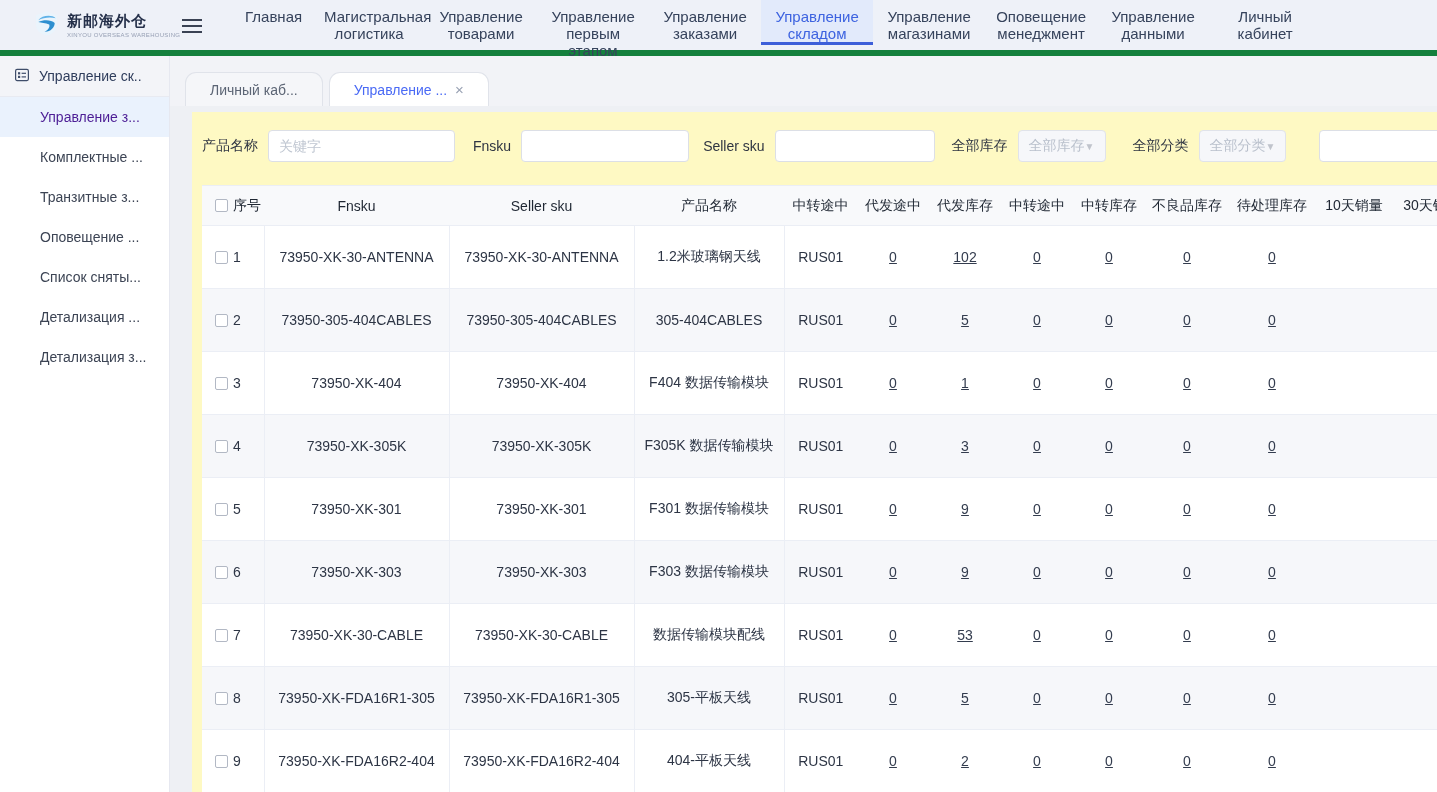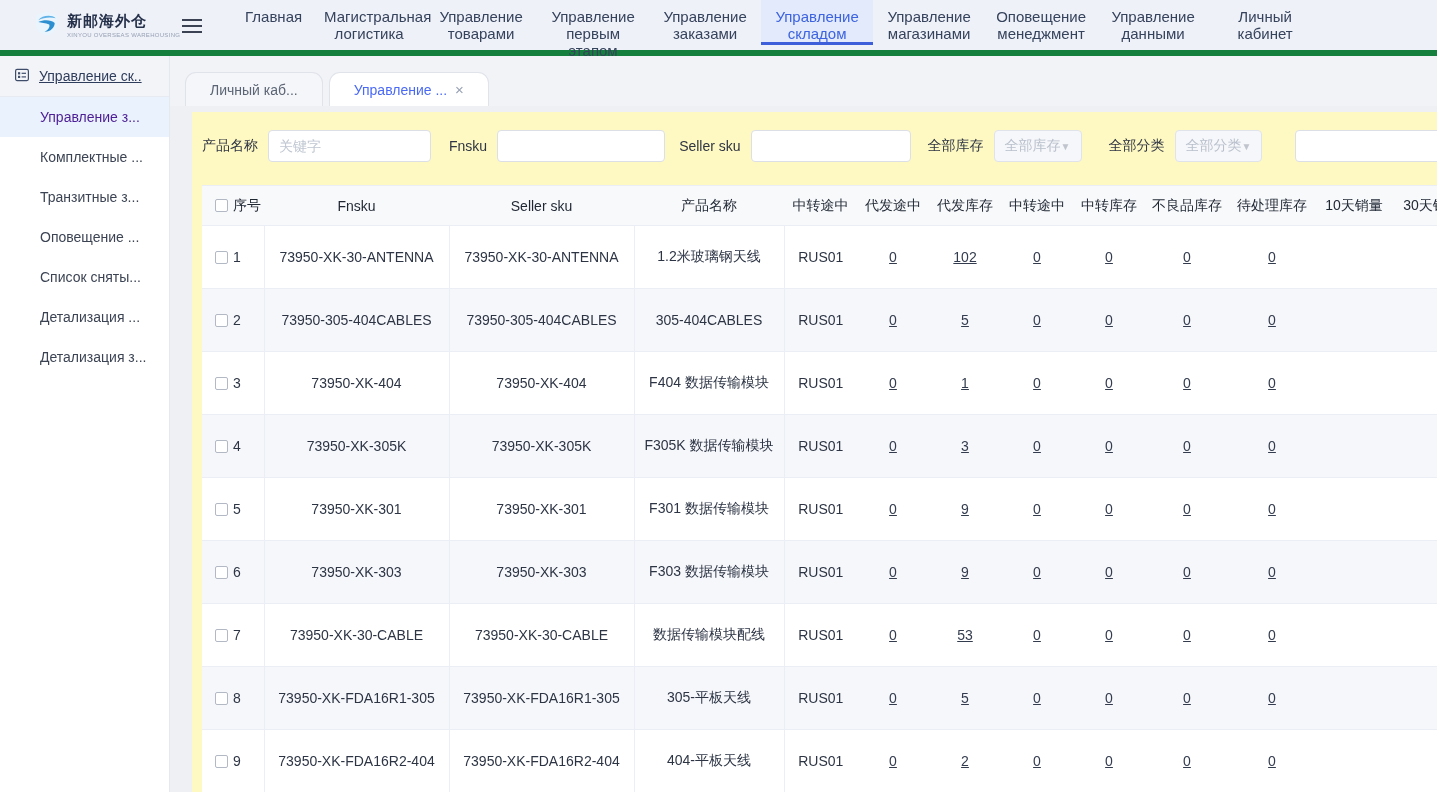--- a/index.html
+++ b/index.html
@@ -19,42 +19,42 @@
   .nav-item { min-width:58px; max-width:112px; padding:8px 11px 0; text-align:center;
     font-size:15px; line-height:17px; color:#36435c; height:45px;
     border-bottom:3px solid transparent; cursor:pointer; overflow:visible; }
   .nav-item.active { background:#e2eafb; border-bottom-color:#3d5fd9; color:#3d63e0; }
 
   
   .sidebar { position:fixed; top:56px; left:0; width:170px; bottom:0;
     background:#ffffff; border-right:1px solid #e6e8f0; z-index:10; }
   .sb-header { height:41px; background:#f3f4f8; border-bottom:1px solid #e8eaf1;
     display:flex; align-items:center; gap:9px; padding-left:14px;
-    color:#2f3d5c; font-size:14px;text-decoration:underline; }
+    color:#2f3d5c; font-size:14px; }
   .sb-item { height:40px; display:flex; align-items:center; padding-left:40px;
     font-size:14px; color:#3c4454; cursor:pointer; }
   .sb-item.active { background:#eaf2fd; color:#4c1d95; }
 
   
   .main { position:fixed; left:170px; top:56px; right:0; bottom:0; background:#eef0f4; }
   .tabstrip { height:50px; background:#f2f3f7; display:flex; align-items:flex-end;
     padding-left:15px; gap:6px; }
   .tab { height:34px; border:1px solid #e0e3ea; border-bottom:none;
     border-radius:11px 11px 0 0; background:#f5f6f9; color:#5c6575; font-size:14px;
     display:flex; align-items:center; padding:0 24px; gap:8px; cursor:pointer; white-space:nowrap; }
   .tab.active { background:#ffffff; color:#4a6af5; }
   .tab-close { color:#98a1b3; font-size:15px; line-height:1; cursor:pointer; }
 
   .card { position:absolute; left:22px; top:56px; right:0; bottom:0;
     background:#fef9c3; padding:18px 0 0 10px; overflow:hidden; }
 
   
   .filters { display:flex; align-items:center; white-space:nowrap; }
   .f-label { font-size:14px; color:#2f3542; margin-right:10px; }
-  .f-input { width:163px; height:32px; border:1px solid #dcdfe6; border-radius:4px;
+  .f-input { width:187px; height:32px; border:1px solid #dcdfe6; border-radius:4px;
     padding:0 10px; font-size:14px; color:#333; background:#fff; outline:none; }
   .f-input::placeholder { color:#bfc6d1; }
   .f-select { width:150px; height:32px; border:1px solid #e0e3ea; border-radius:4px;
     background:#f6f7fa; display:flex; align-items:center; justify-content:space-between;
     padding:0 10px; color:#b9c0cc; font-size:14px; cursor:pointer; }
   .caret { color:#c0c4cc; font-size:10px; }
   .g2{margin-left:18px}.g3{margin-left:14px}.g4{margin-left:17px}
   .g5{margin-left:27px}.g6{margin-left:33px}
   .fi-fnsku{width:168px}.fi-seller{width:160px}.fi-extra{width:170px}
 

